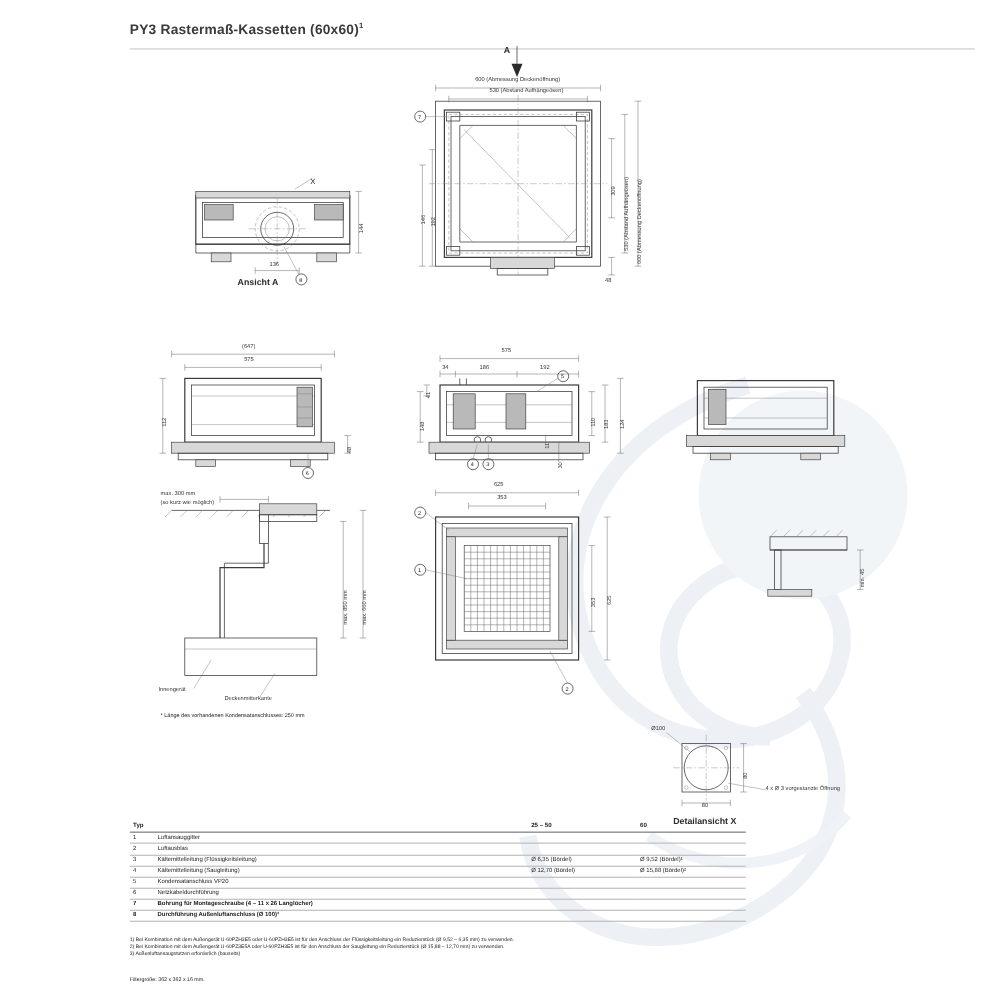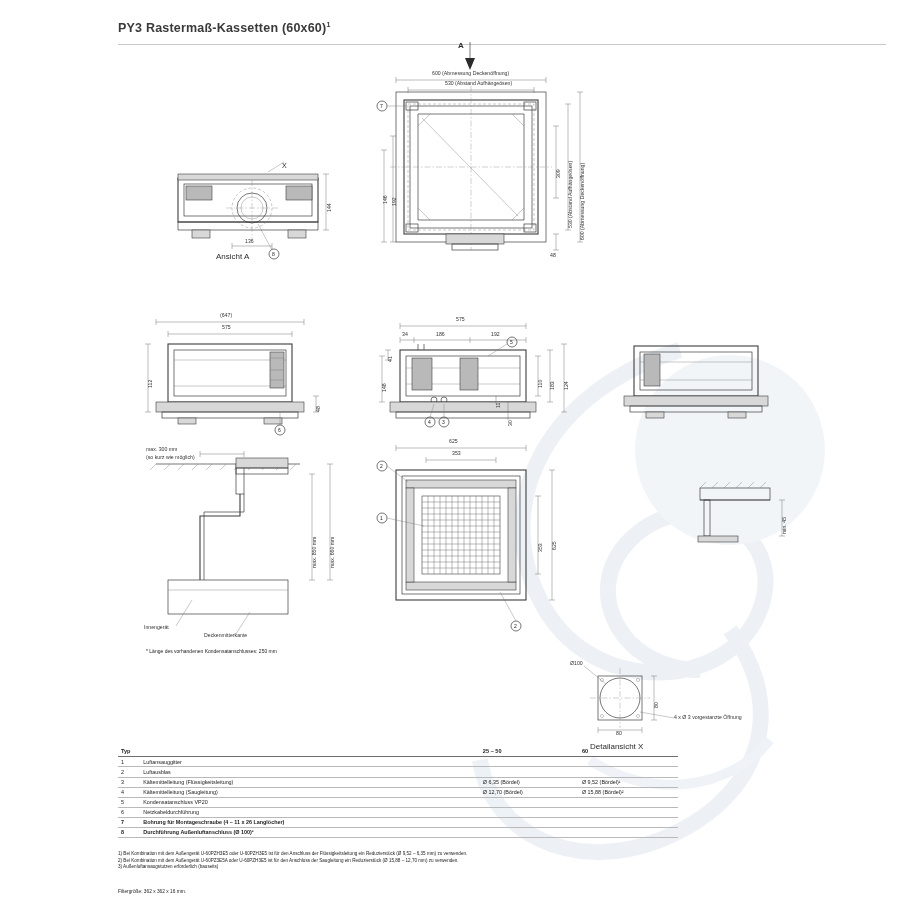--- a/index.html
+++ b/index.html
@@ -23,21 +23,21 @@
   .header .title{
     font-size:12.5px;font-weight:bold;color:#3a3a3a;letter-spacing:.2px;
   }
   .header .title sup{font-size:7px;}
   .rule{position:absolute;left:118px;top:44px;width:768px;height:1px;background:#c8c8c8;}
 
   
   .dwg{position:absolute;}
   .cap{position:absolute;font-size:5.2px;color:#333;white-space:nowrap;}
   .lbl{position:absolute;font-size:8.5px;color:#2b2b2b;white-space:nowrap;}
-  .lblb{position:absolute;font-size:8px;font-weight:normal;color:#2b2b2b;white-space:nowrap;}
+  .lblb{position:absolute;font-size:8px;font-weight:bold;color:#2b2b2b;white-space:nowrap;}
   .vcap{position:absolute;font-size:5.2px;color:#333;white-space:nowrap;transform-origin:0 0;transform:rotate(-90deg);}
 
   
   .tbl{position:absolute;left:118px;top:747px;width:560px;font-size:5.4px;color:#222;border-collapse:collapse;}
   .tbl td,.tbl th{border-bottom:.6px solid #b9b9b9;padding:1.2px 3px;text-align:left;font-weight:normal;line-height:1.25;}
   .tbl thead th{border-bottom:.9px solid #6f6f6f;font-weight:bold;font-size:5.6px;}
   .tbl .c-no{width:16px;}
   .tbl .c-desc{width:330px;}
   .tbl .c-a{width:92px;}
   .tbl .c-b{width:92px;}
@@ -417,21 +417,21 @@
       <path class="thin" d="M10,8 L16,2 M22,8 L28,2 M34,8 L40,2 M46,8 L52,2 M58,8 L64,2 M70,8 L76,2"></path>
       <line class="s" x1="10" y1="20" x2="80" y2="20"></line>
       <rect class="s" x="14" y="20" width="6" height="36" fill="#fff"></rect>
       <rect class="fillg" x="8" y="56" width="40" height="6"></rect>
       <line class="dim" x1="92" y1="20" x2="92" y2="56"></line>
       <path class="dim" d="M89,20 L95,20 M89,56 L95,56"></path>
     </svg>
     <div class="vcap" style="left:91px;top:54px;">min. 45</div>
   </div>
 
-  <div class="dwg" style="left:566px;top:660px;width:180px;height:100px;">
+  <div class="dwg" style="left:588px;top:660px;width:180px;height:100px;">
     <svg width="180" height="100" viewBox="0 0 180 100">
 
       <rect class="s" x="32" y="16" width="44" height="44"></rect>
       <circle class="s" cx="54" cy="38" r="20"></circle>
       <g class="thin">
         <circle cx="36" cy="20" r="1.6"></circle>
           <circle cx="72" cy="20" r="1.6"></circle>
         <circle cx="36" cy="56" r="1.6"></circle>
           <circle cx="72" cy="56" r="1.6"></circle>
       </g>

